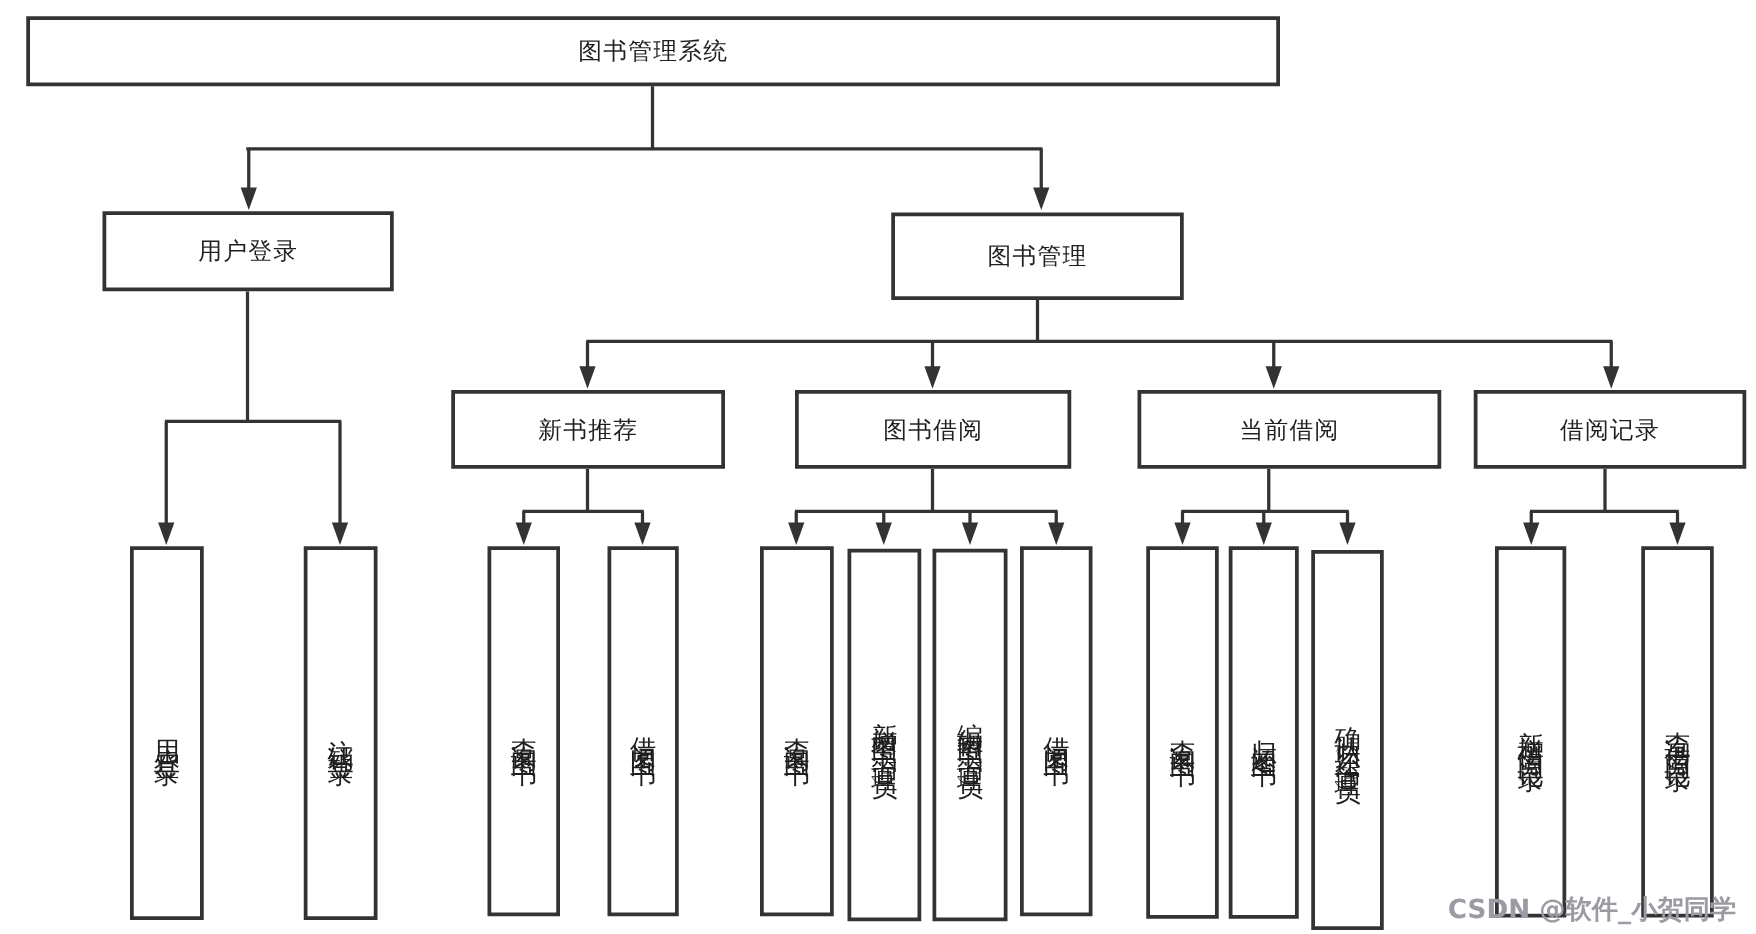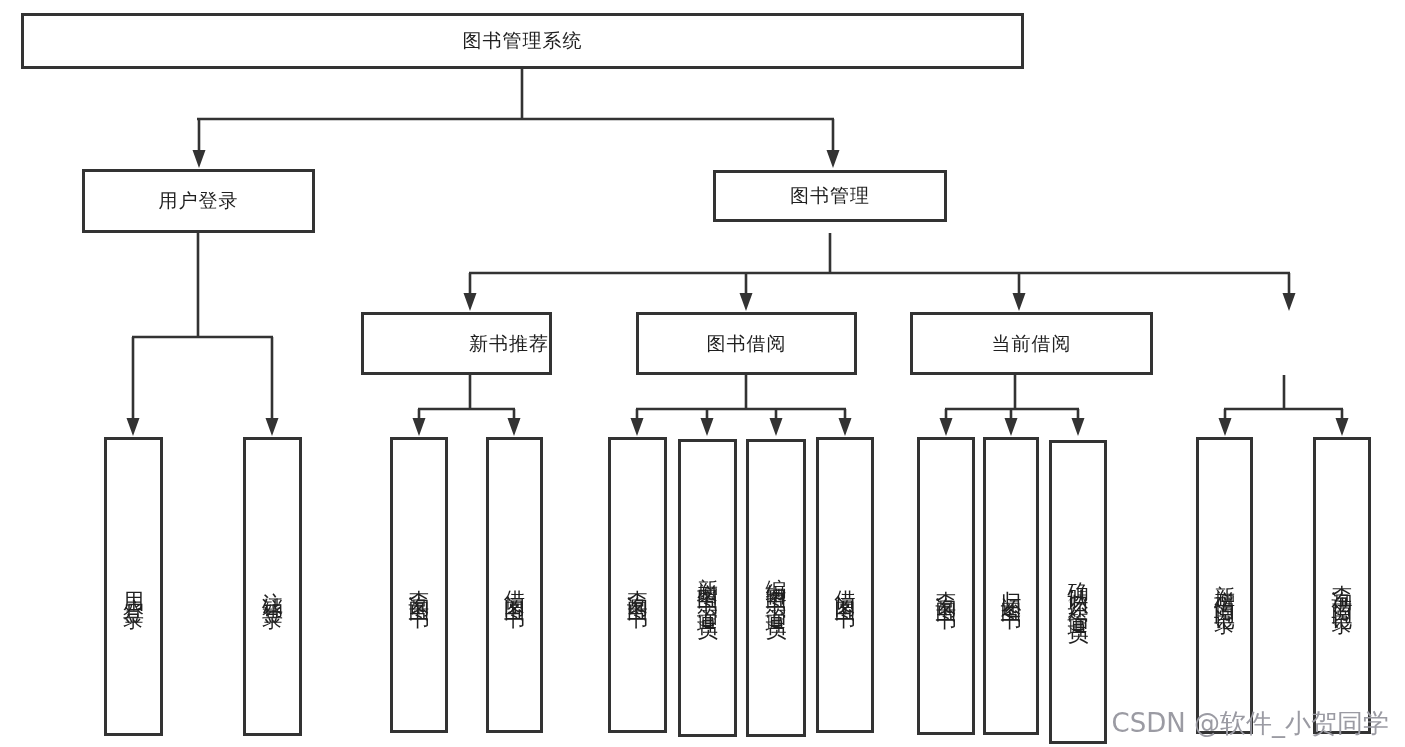--- a/index.html
+++ b/index.html
@@ -41,23 +41,24 @@
     writing-mode: vertical-rl;
     text-orientation: upright;
     font-size: 21px;
     letter-spacing: 6px;
     line-height: 1.15;
   }
   .watermark {
     position: absolute;
     right: 16px;
     bottom: 6px;
-    font-size: 26px;
+    font-size: 21px;
     color: var(--watermark);
     white-space: nowrap;
+    font-weight: bold;
   }
 </style>
 </head>
 <body>
 
 <div class="stage">
 
   <svg class="wires" viewBox="0 0 1405 747" aria-hidden="true">
 
     <path class="seg" d="M522 67 V119 M197 119 H834 M199 119 V154 M833 119 V154"></path>
@@ -95,32 +96,35 @@
       M1335.5 418 L1348.5 418 L1342 436 Z"></path>
   </svg>
 
   <div class="node h" style="left:21px; top:13px; width:1003px; height:56px;">
     <span>图书管理系统</span>
   </div>
 
   <div class="node h" style="left:82px; top:169px; width:233px; height:64px;">
     <span>用户登录</span>
   </div>
-  <div class="node h" style="left:713px; top:170px; width:234px; height:52px;font-family:Liberation Mono, monospace;">
+  <div class="node h" style="left:713px; top:170px; width:234px; height:70px;font-family:Liberation Mono, monospace;">
     <span>图书管理</span>
   </div>
 
-  <div class="node h" style="left:361px; top:312px; width:191px; height:63px;justify-content:flex-end;">
+  <div class="node h" style="left:361px; top:312px; width:219px; height:63px;">
     <span>新书推荐</span>
   </div>
   <div class="node h" style="left:636px; top:312px; width:221px; height:63px;text-align:center;">
     <span>图书借阅</span>
   </div>
   <div class="node h" style="left:910px; top:312px; width:243px; height:63px;">
     <span>当前借阅</span>
+  </div>
+  <div class="node h" style="left:1179px; top:312px; width:218px; height:63px;">
+    <span>借阅记录</span>
   </div>
 
   <div class="node leaf" style="left:104px; top:437px; width:59px; height:299px;">
     <span>用户登录</span>
   </div>
   <div class="node leaf" style="left:243px; top:437px; width:59px; height:299px;">
     <span>注销登录</span>
   </div>
 
   <div class="node leaf" style="left:390px; top:437px; width:58px; height:296px;">

